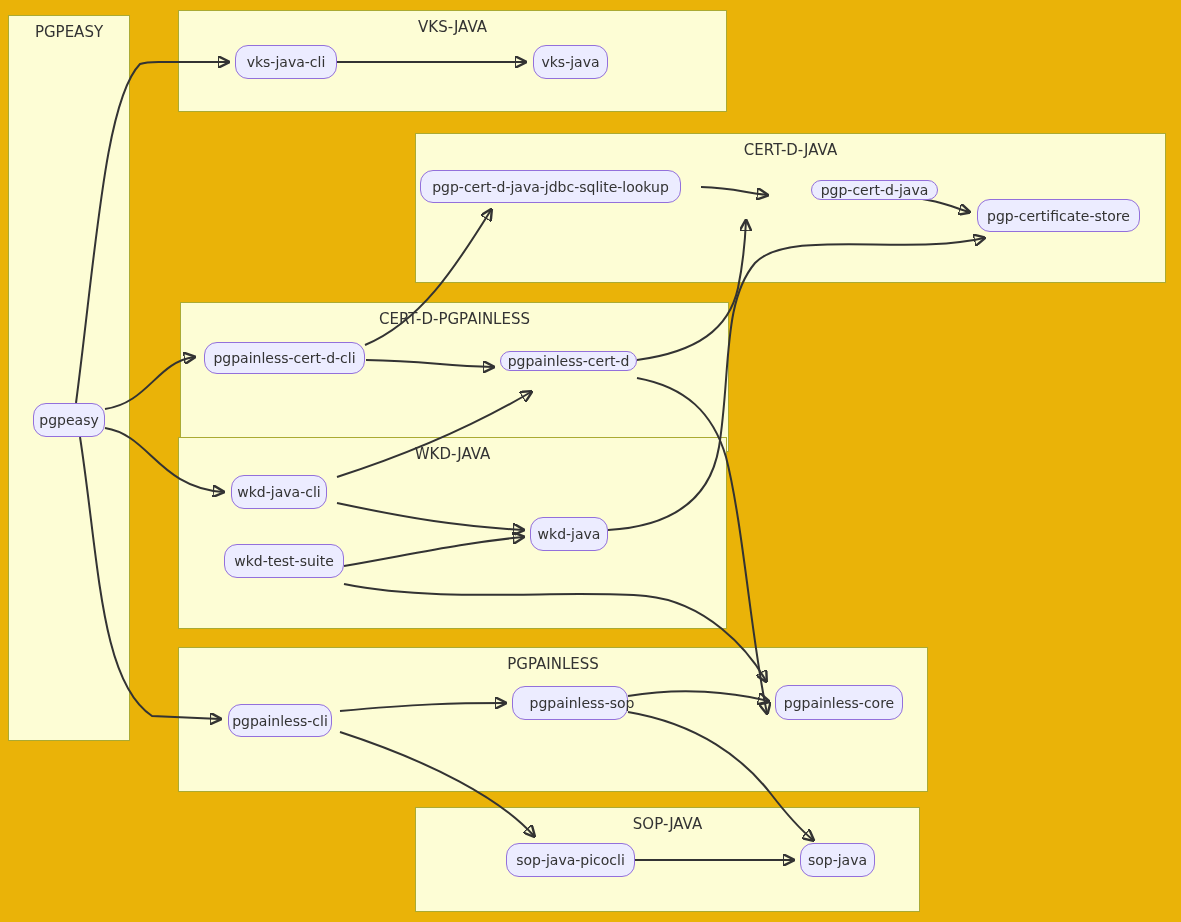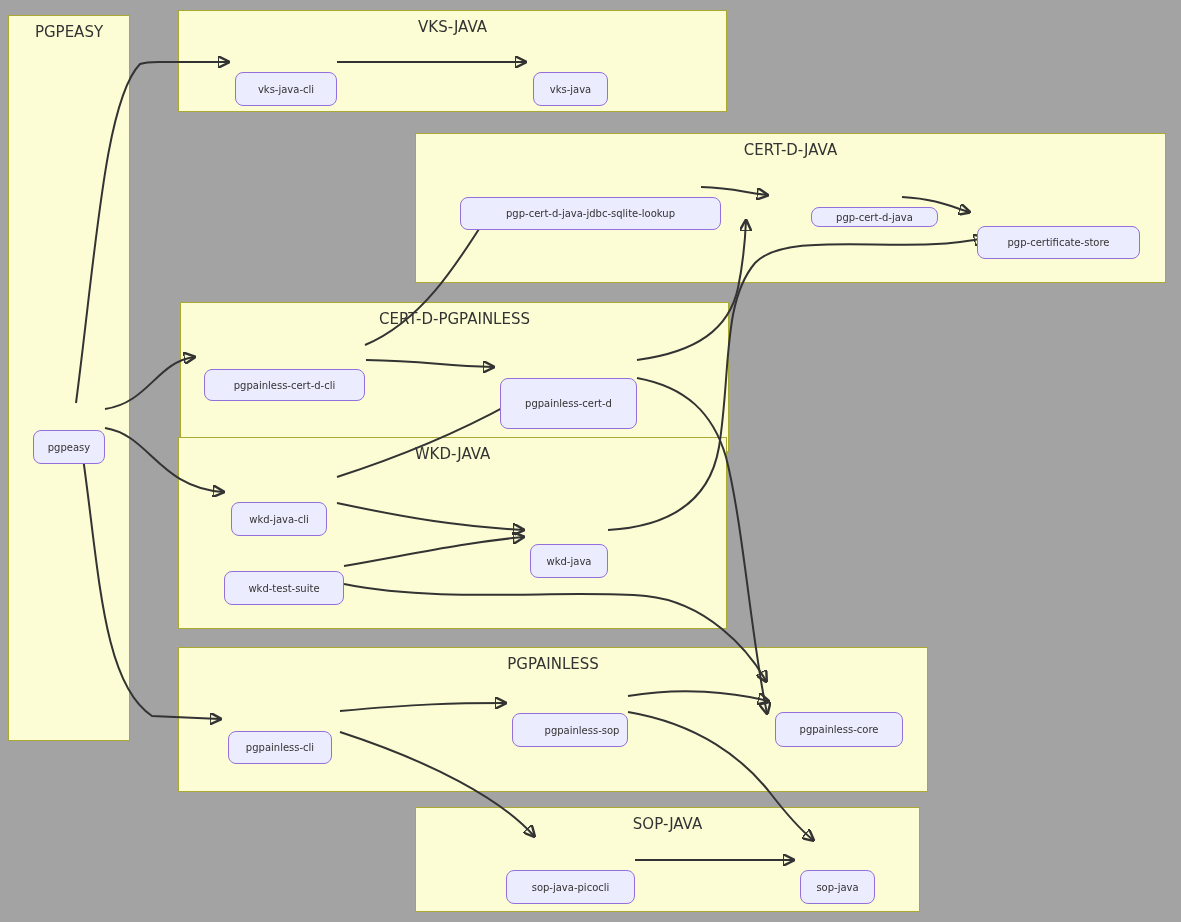--- a/index.html
+++ b/index.html
@@ -1,34 +1,34 @@
 <!DOCTYPE html>
 <html><head>
 <meta charset="utf-8">
 <style>
   html,body { margin:0; padding:0; background:#000; }
   .stage {
-    position:relative; width:1181px; height:922px; background:#a3a3a3;
+    position:relative; width:1181px; height:922px; background:#eab308;
     font-family:"DejaVu Sans","Liberation Sans",sans-serif; overflow:hidden;text-decoration:underline;
   }
   .cluster {
     position:absolute; background:#fdfdd5; border:1.5px solid #aaaa33;
     box-sizing:border-box; z-index:1;
   }
   .cluster-label {
     position:absolute; top:7px; left:50%; transform:translateX(-50%);
     font-size:15px; color:#333333; white-space:nowrap;
   }
   svg.edges { position:absolute; left:0; top:0; z-index:2; }
   svg.edges path { fill:none; stroke:#333333; stroke-width:2; }
   .node {
     position:absolute; background:#ececff; border:1.3px solid #9370db;
-    border-radius:8px; box-sizing:border-box; z-index:3;
+    border-radius:13px; box-sizing:border-box; z-index:3;
     display:flex; align-items:center; justify-content:center;
-    font-size:10px; color:#333333; white-space:nowrap;margin-top:27px;
+    font-size:14px; color:#333333; white-space:nowrap;
   }
 </style>
 </head>
 <body>
 
 <div class="stage">
 
   <div class="cluster" style="left:8px; top:15px; width:122px; height:726px;">
     <span class="cluster-label">PGPEASY</span>
   </div>
@@ -76,25 +76,25 @@
     <path d="M 340,711 C 418,704 452,703 505,703" marker-end="url(#arrow)"></path>
     <path d="M 628,696 C 682,687 732,692 768,701" marker-end="url(#arrow)"></path>
     <path d="M 628,712 C 699,724 744,759 771,794 C 788,816 801,830 813,840" marker-end="url(#arrow)"></path>
     <path d="M 340,732 C 432,762 501,799 534,836" marker-end="url(#arrow)"></path>
     <path d="M 635,860 L 793,860" marker-end="url(#arrow)"></path>
   </svg>
 
   <div class="node" style="left:33px;  top:403px; width:72px;  height:34px;">pgpeasy</div>
   <div class="node" style="left:235px; top:45px;  width:102px; height:34px;">vks-java-cli</div>
   <div class="node" style="left:533px; top:45px;  width:75px;  height:34px;">vks-java</div>
-  <div class="node" style="left:460px; top:170px; width:261px; height:33px;">pgp-cert-d-java-jdbc-sqlite-lookup</div>
+  <div class="node" style="left:420px; top:170px; width:261px; height:33px;">pgp-cert-d-java-jdbc-sqlite-lookup</div>
   <div class="node" style="left:811px; top:180px; width:127px; height:20px;">pgp-cert-d-java</div>
   <div class="node" style="left:204px; top:342px; width:161px; height:32px;">pgpainless-cert-d-cli</div>
   <div class="node" style="left:977px; top:199px; width:163px; height:33px;">pgp-certificate-store</div>
-  <div class="node" style="left:500px; top:351px; width:137px; height:51px;">pgpainless-cert-d</div>
+  <div class="node" style="left:500px; top:351px; width:137px; height:20px;">pgpainless-cert-d</div>
   <div class="node" style="left:231px; top:475px; width:96px; height:34px;">wkd-java-cli</div>
   <div class="node" style="left:530px; top:517px; width:78px;  height:34px;">wkd-java</div>
   <div class="node" style="left:224px; top:544px; width:120px; height:34px;">wkd-test-suite</div>
   <div class="node" style="left:228px; top:704px; width:104px; height:33px;">pgpainless-cli</div>
   <div class="node" style="left:512px; top:686px; width:116px; height:34px;padding-left:24px;">pgpainless-sop</div>
   <div class="node" style="left:506px; top:843px; width:129px; height:34px;">sop-java-picocli</div>
   <div class="node" style="left:775px; top:685px; width:128px; height:35px;">pgpainless-core</div>
   <div class="node" style="left:800px; top:843px; width:75px;  height:34px;">sop-java</div>
 
 </div>

